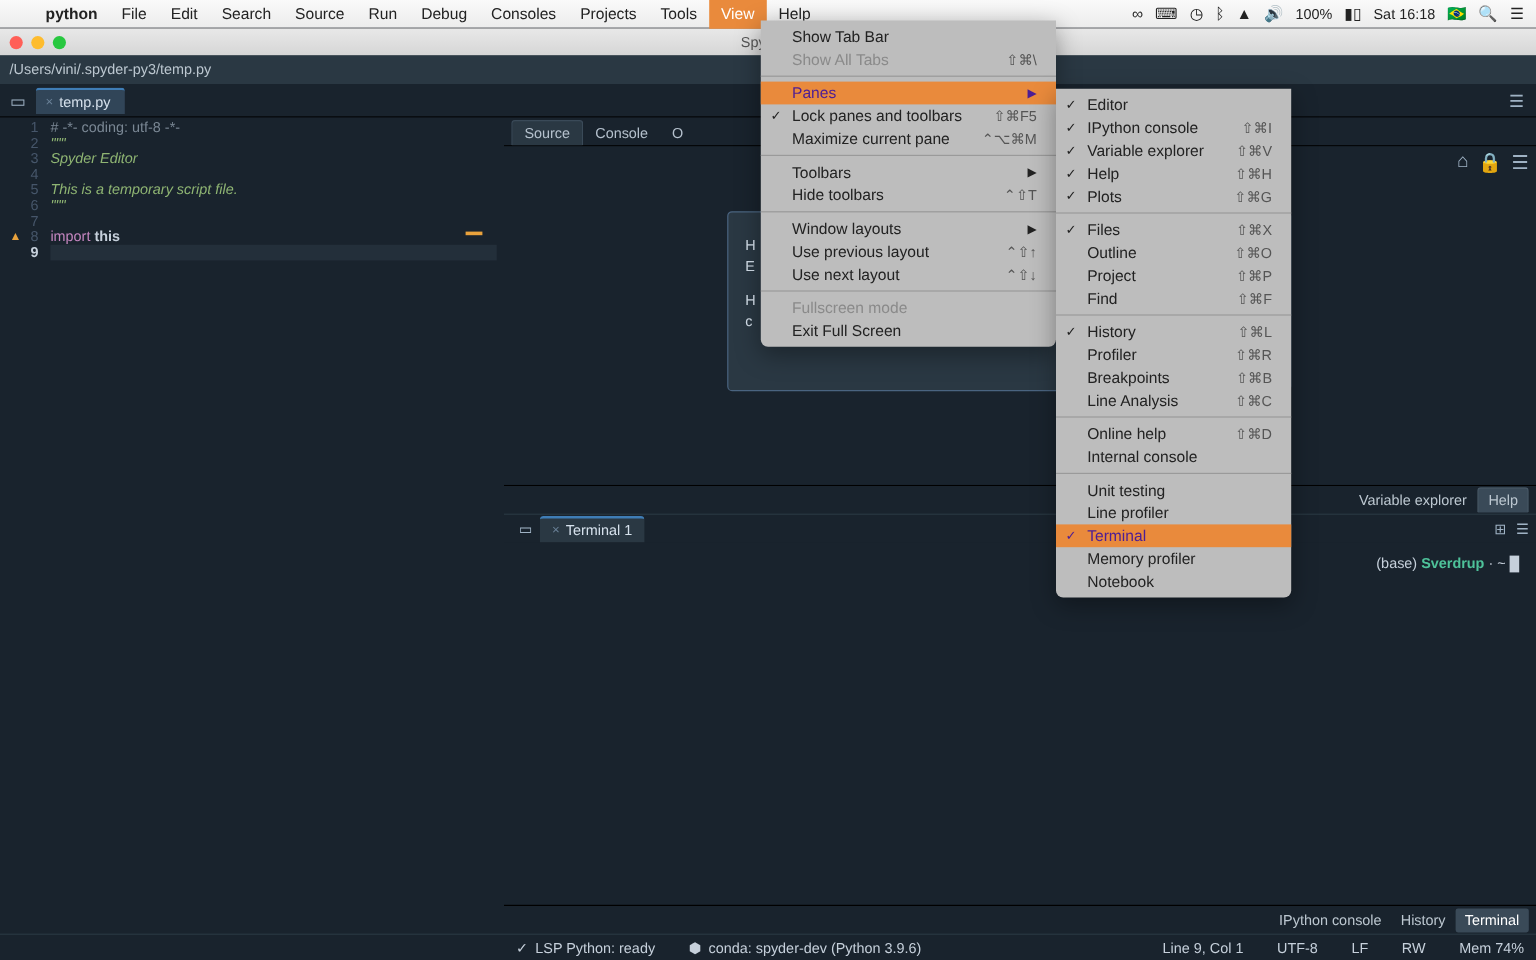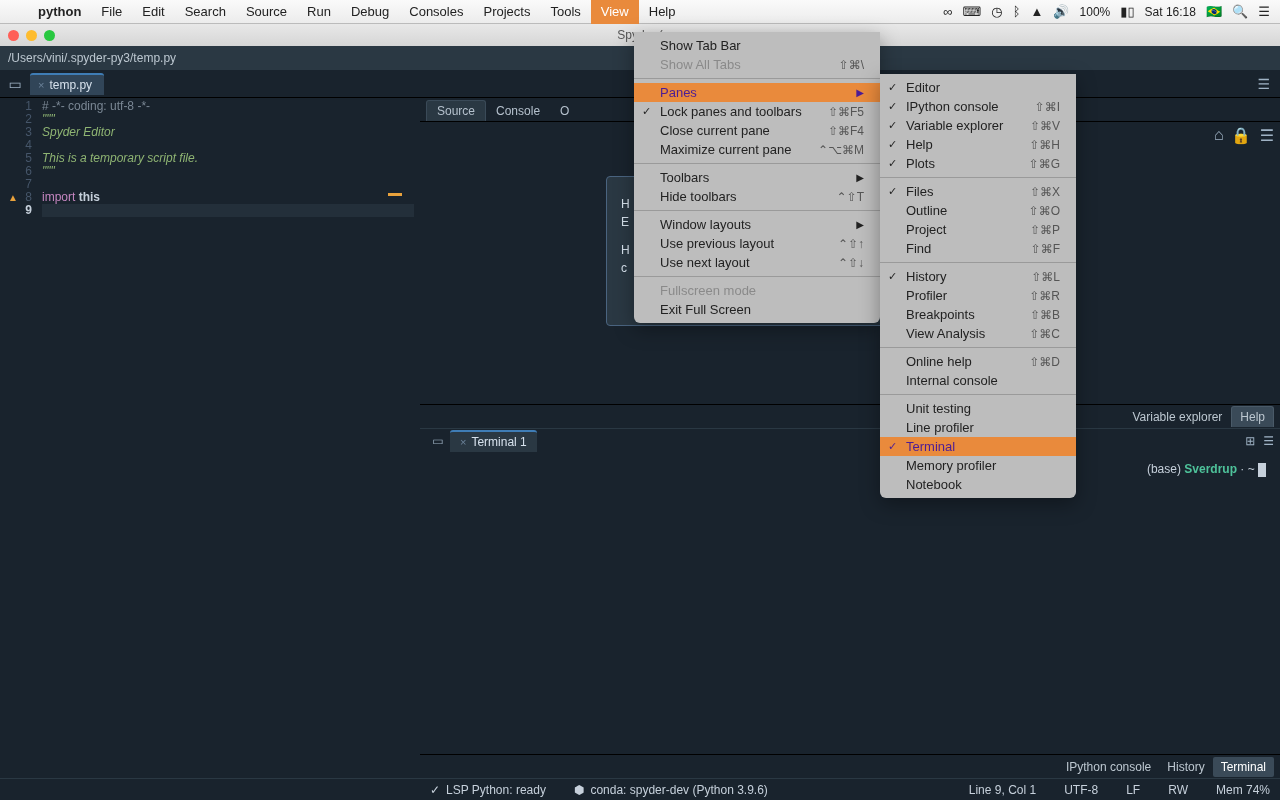--- a/index.html
+++ b/index.html
@@ -88,21 +88,21 @@
 
 .dropdown { position: absolute; background: #bdbdbd; border-radius: 0 0 6px 6px; box-shadow: 0 6px 20px rgba(0,0,0,.35); font-size: 13px; color: #222; padding: 4px 0; z-index: 100; }
 .dropdown .di { padding: 2px 16px 2px 26px; display: flex; align-items: center; position: relative; height: 19px; }
 .dropdown .di.disabled { color: #8a8a8a; }
 .dropdown .di.hl { background: #e98a3c; color: #4c1d95; }
 .dropdown .di .chk { position: absolute; left: 8px; font-size: 11px; }
 .dropdown .di .sc { margin-left: auto; padding-left: 20px; color: #555; font-size: 12px; }
 .dropdown .di .arr { margin-left: auto; padding-left: 20px; font-size: 10px; }
 .dropdown .sep { height: 1px; background: #9a9a9a; margin: 4px 0; }
 
-.view-menu { left: 634px; top: 32px; width: 246px; }
+.view-menu { left: 634px; top: 17px; width: 246px; }
 .panes-menu { left: 880px; top: 74px; width: 196px; }
 
 </style>
 </head>
 <body>
 
 <div class="menubar">
   <div class="apple"></div>
   <div class="app">python</div>
   <div style="display:flex;" id="menubar-items">
@@ -284,24 +284,20 @@
     <div class="di hl">
       <span>Panes</span>
       <span class="arr">▶</span>
     </div>
     <div class="di">
       <span class="chk">✓</span>
       <span>Lock panes and toolbars</span>
       <span class="sc">⇧⌘F5</span>
     </div>
     <div class="di">
-      <span>Close current pane</span>
-      <span class="sc">⇧⌘F4</span>
-    </div>
-    <div class="di">
       <span>Maximize current pane</span>
       <span class="sc">⌃⌥⌘M</span>
     </div>
     <div class="sep"></div>
     <div class="di">
       <span>Toolbars</span>
       <span class="arr">▶</span>
     </div>
     <div class="di">
       <span>Hide toolbars</span>
@@ -380,21 +376,21 @@
     </div>
     <div class="di">
       <span>Profiler</span>
       <span class="sc">⇧⌘R</span>
     </div>
     <div class="di">
       <span>Breakpoints</span>
       <span class="sc">⇧⌘B</span>
     </div>
     <div class="di">
-      <span>View Analysis</span>
+      <span>Line Analysis</span>
       <span class="sc">⇧⌘C</span>
     </div>
     <div class="sep"></div>
     <div class="di">
       <span>Online help</span>
       <span class="sc">⇧⌘D</span>
     </div>
     <div class="di">
       <span>Internal console</span>
     </div>

